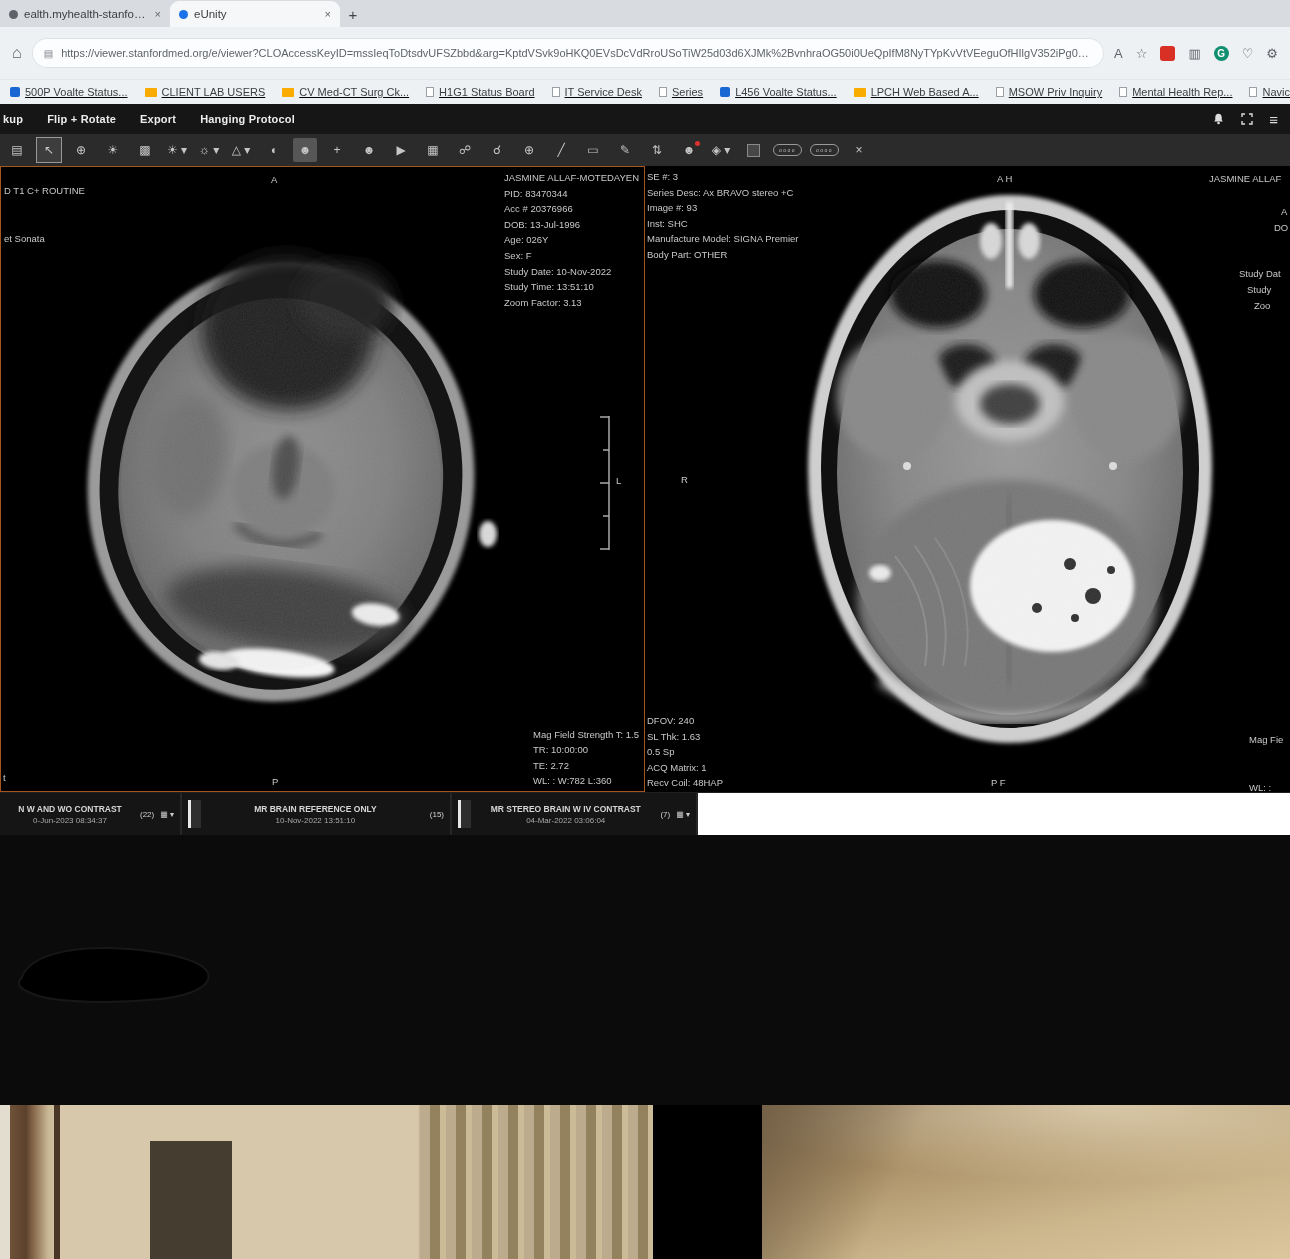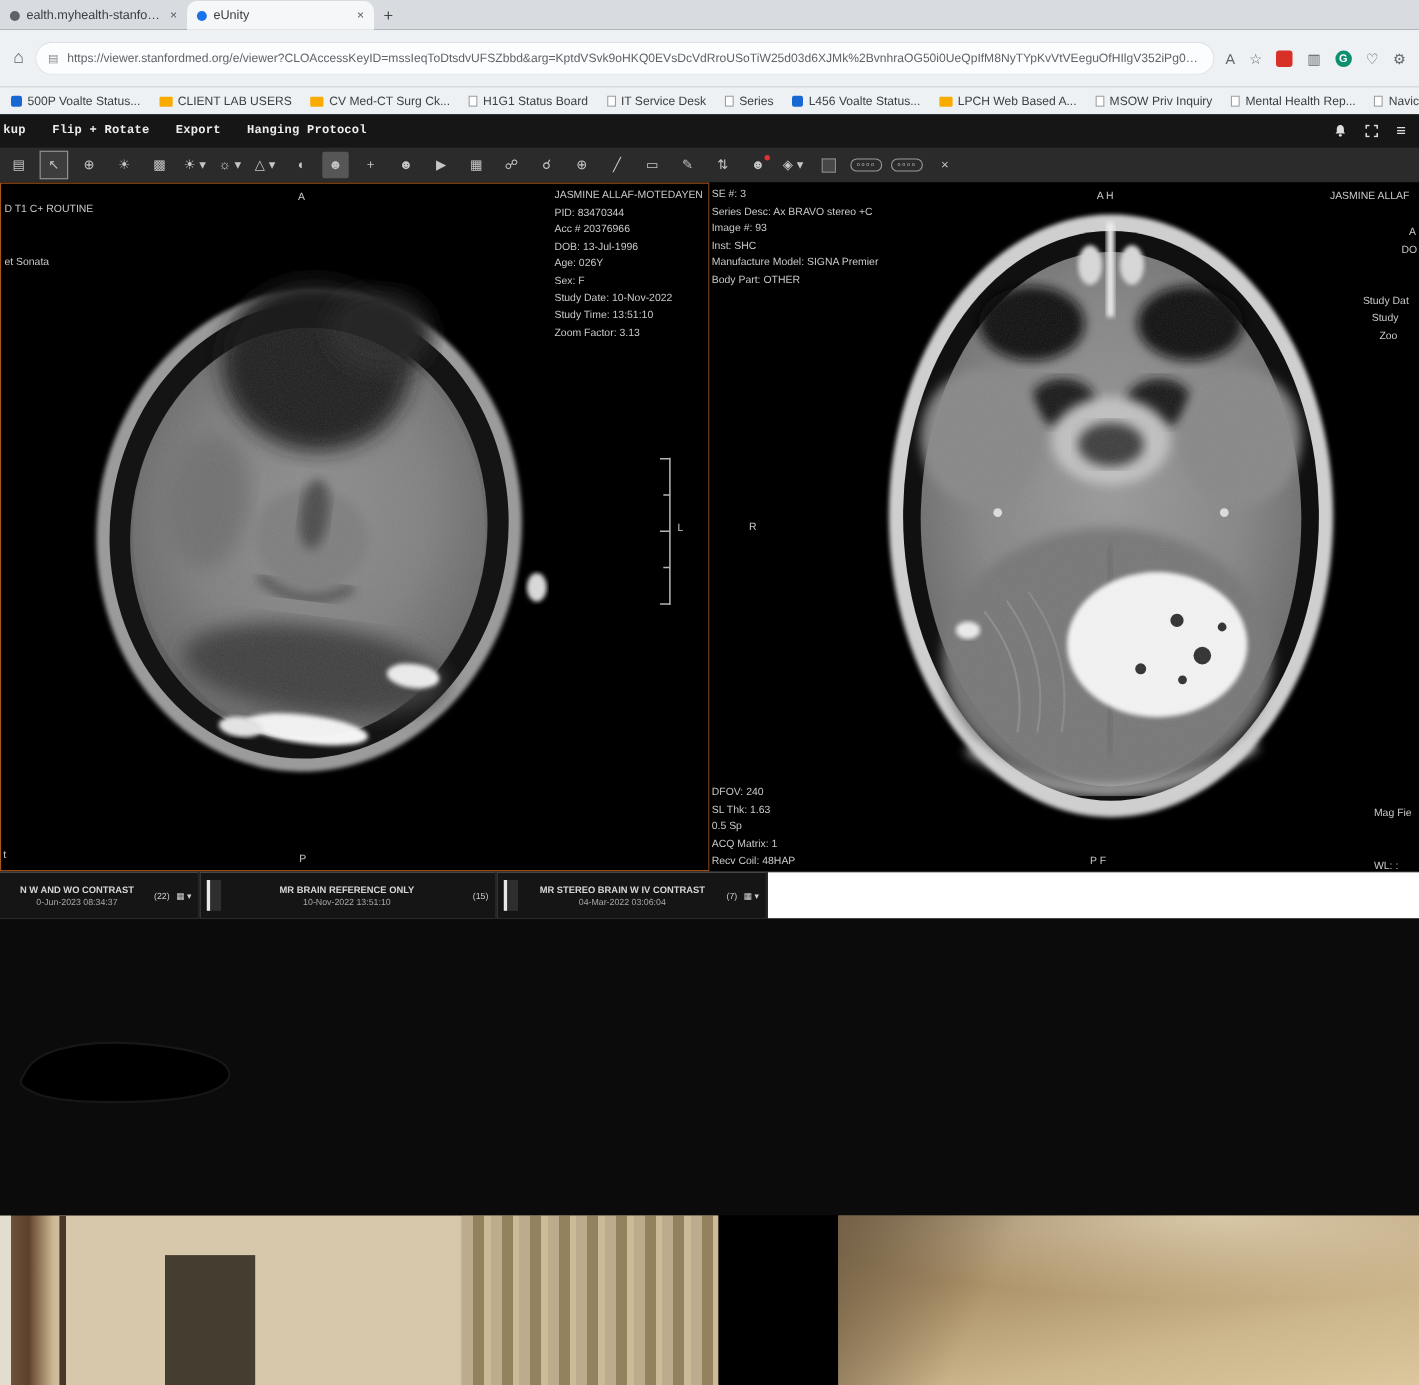--- a/index.html
+++ b/index.html
@@ -25,31 +25,31 @@
             gap:8px;padding:0 12px;box-shadow:inset 0 0 0 1px #dde1e5;min-width:0;}
   .doc-icon{font-size:10px;color:#80868b;}
   .urltext{font-size:11px;color:#5f6368;white-space:nowrap;overflow:hidden;text-overflow:ellipsis;}
   .url-actions{display:flex;gap:13px;align-items:center;flex:0 0 auto;}
   .uicon{font-size:13px;color:#5f6368;display:flex;align-items:center;justify-content:center;}
   .uicon[data-variant="red"]{width:15px;height:15px;background:#d93025;border-radius:3px;}
   .uicon[data-variant="green"]{width:15px;height:15px;background:#0f8f6f;border-radius:50%;
             color:#fff;font-size:10px;font-weight:700;}
 
   .bmbar{height:24px;background:#eef1f4;border-top:1px solid #e2e5e9;display:flex;
-         align-items:center;gap:17px;padding:0 10px;overflow:hidden;}
+         align-items:center;gap:17px;padding:0 10px;overflow:hidden;text-decoration:underline;}
   .bm{display:flex;align-items:center;gap:5px;font-size:11px;color:#3c4043;white-space:nowrap;}
   .bmicon{flex:0 0 auto;}
   .bmicon[data-icon="folder"]{width:12px;height:9px;background:#f9ab00;border-radius:1px;}
   .bmicon[data-icon="page"]{width:8px;height:10px;background:#fff;border:1px solid #9aa0a6;box-sizing:border-box;}
   .bmicon[data-icon="blue"]{width:10px;height:10px;background:#1967d2;border-radius:2px;}
 
   
   .menubar{height:30px;background:#161616;display:flex;align-items:center;gap:24px;
            padding-left:3px;color:#ececec;}
-  .menu-item{font-size:11px;font-weight:700;letter-spacing:.2px;font-family:Liberation Mono, monospace;}
+  .menu-item{font-size:11px;font-weight:700;letter-spacing:.2px;}
   .menubar-right{margin-left:auto;display:flex;align-items:center;gap:16px;padding-right:12px;}
   .hamburger{font-size:15px;color:#ddd;}
 
   .toolbar{height:32px;background:#2b2b2b;display:flex;align-items:center;gap:8px;padding:0 5px;}
   .tbtn{min-width:24px;height:24px;display:flex;align-items:center;justify-content:center;
         color:#c6c6c6;font-size:12px;position:relative;white-space:nowrap;}
   .tbtn[data-variant="active"]{background:#3d3d3d;box-shadow:0 0 0 1px #999;}
   .tbtn[data-variant="boxed"]{background:#565656;border-radius:2px;}
   .tbtn[data-variant="reddot"]::after{content:"";position:absolute;top:3px;right:1px;width:5px;height:5px;
         border-radius:50%;background:#e03131;}
@@ -398,20 +398,27 @@
         </div>
       <div class="ovl" style="left:615px;top:306px">L</div>
       <svg class="ruler" width="16" height="134" viewBox="0 0 16 134">
         <line x1="12" y1="0" x2="12" y2="134" stroke="#b5b5b5" stroke-width="1.4"></line>
         <line x1="3" y1="1" x2="12" y2="1" stroke="#b5b5b5" stroke-width="1.4"></line>
         <line x1="6" y1="34" x2="12" y2="34" stroke="#b5b5b5" stroke-width="1.4"></line>
         <line x1="3" y1="67" x2="12" y2="67" stroke="#b5b5b5" stroke-width="1.4"></line>
         <line x1="6" y1="100" x2="12" y2="100" stroke="#b5b5b5" stroke-width="1.4"></line>
         <line x1="3" y1="133" x2="12" y2="133" stroke="#b5b5b5" stroke-width="1.4"></line>
       </svg>
+      <div class="ovl ovl-right" style="right:5px;bottom:2px">
+
+      <div>Mag Field Strength T: 1.5</div>
+          <div>TR: 10:00:00</div>
+          <div>TE: 2.72</div>
+          <div>WL: : W:782 L:360</div>
+        </div>
       <div class="ovl" style="left:271px;bottom:1px">P</div>
       <div class="ovl" style="left:2px;top:603px">t</div>
     </div>
 
     <div class="viewport vp-right">
       <svg class="mri" width="645" height="626" viewBox="0 0 645 626">
         <defs>
           <radialGradient id="gR" cx="50%" cy="45%" r="62%">
             <stop offset="0%" stop-color="#989898"></stop>
               <stop offset="55%" stop-color="#848484"></stop>

